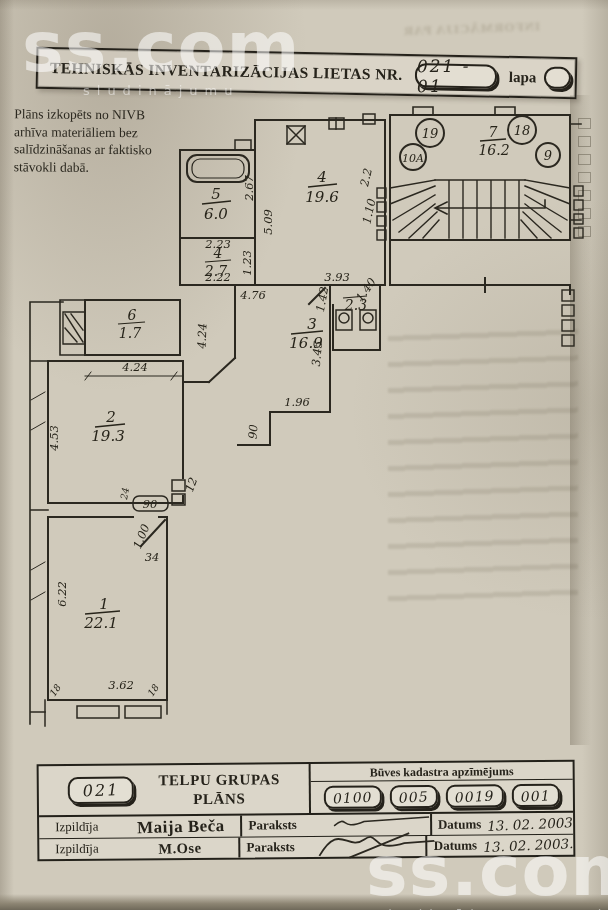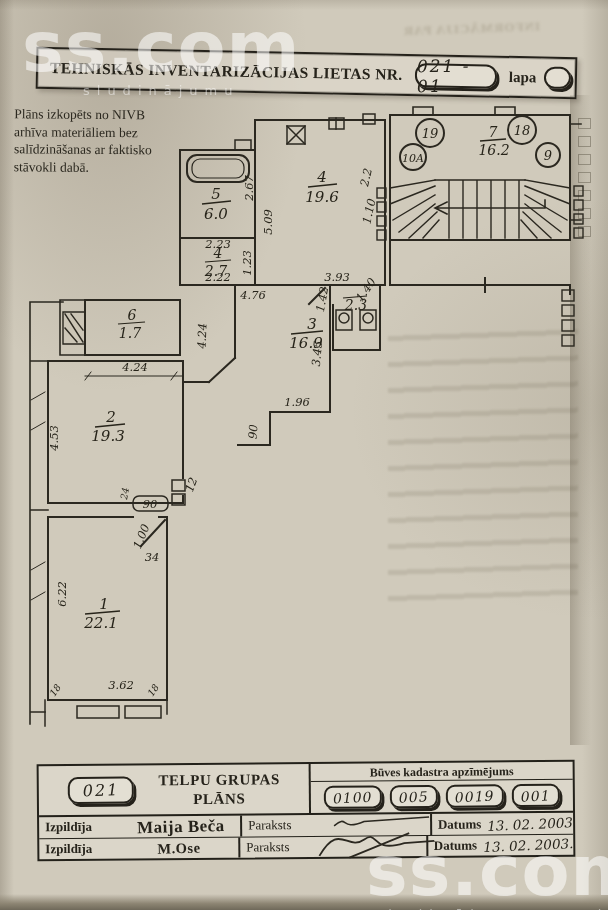--- a/index.html
+++ b/index.html
@@ -67,25 +67,25 @@
   .pill-021{width:66px;height:27px;border-radius:10px;}
   .pill-021 .hw{font-size:16px;letter-spacing:2px;transform:rotate(-2deg);}
   .tb-title{text-align:center;font-weight:bold;font-size:15px;line-height:1.25;letter-spacing:.6px;white-space:pre-line;}
   .tb-r1-right{flex:1;display:flex;flex-direction:column;}
   .kad-head{height:18px;border-bottom:1.5px solid #23211a;text-align:center;font-weight:bold;font-size:12px;padding-top:2px;}
   .kad-codes{flex:1;display:flex;align-items:center;justify-content:space-evenly;padding:0 5px;}
   .kad-codes .pill{height:23px;border-radius:9px;padding:0 7px;min-width:44px;}
   .kad-codes .hw{font-size:14px;letter-spacing:1px;transform:rotate(-2deg);}
   .tb-row{height:21px;display:flex;align-items:stretch;font-size:13px;}
   .tb-row + .tb-row{border-top:1.5px solid #23211a;}
-  .c-role{width:86px;padding:2px 0 0 6px;font-weight:bold;}
+  .c-role{width:86px;padding:2px 0 0 16px;font-weight:normal;}
   .c-name{width:126px;display:flex;align-items:center;justify-content:center;}
   .name-stamp{font-weight:bold;font-size:17px;letter-spacing:.5px;transform:rotate(-1deg);}
   .name-stamp.small{font-size:14.5px;}
-  .c-par{width:70px;border-left:2px solid #23211a;padding:2px 0 0 6px;font-weight:normal;}
+  .c-par{width:70px;border-left:2px solid #23211a;padding:2px 0 0 6px;font-weight:bold;}
   .c-sig{width:130px;position:relative;}
   .c-dat{flex:1;border-left:2px solid #23211a;display:flex;align-items:center;}
   .c-dat .lbl{font-weight:bold;padding:0 6px;}
   .c-dat .hw{font-size:13.5px;transform:rotate(-2deg);white-space:nowrap;}
   .sig-layer{position:absolute;left:270px;top:48px;width:160px;height:48px;pointer-events:none;}
 </style>
 </head>
 <body>
 
 <div class="scene">

